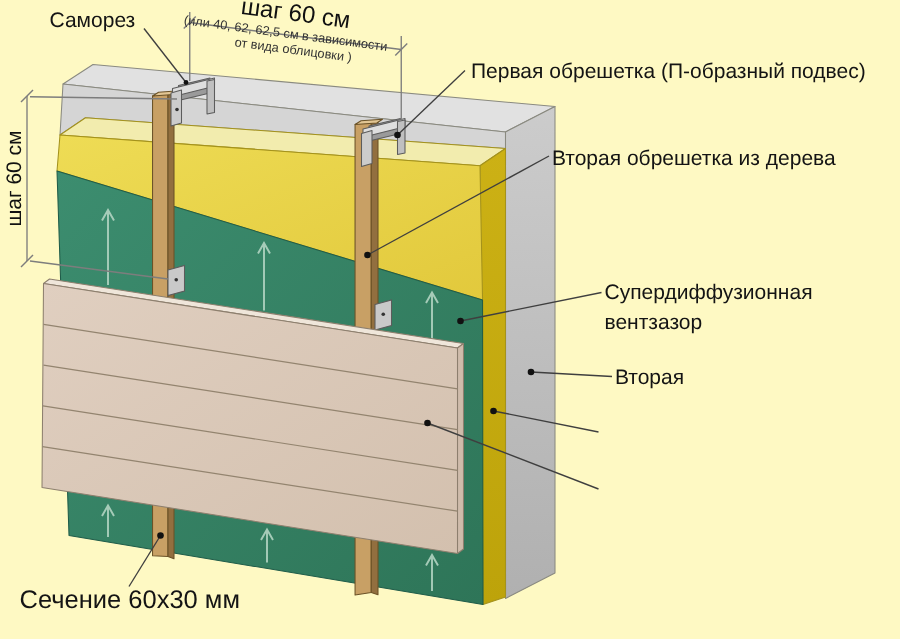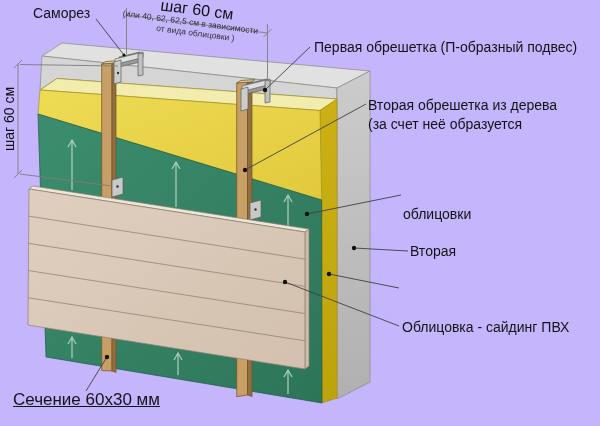--- a/index.html
+++ b/index.html
@@ -1,20 +1,20 @@
 <!DOCTYPE html>
 <html><head>
 <meta charset="utf-8">
 <style>
   html,body{margin:0;padding:0;background:#fff;}
-  #stage{position:relative;width:600px;height:426px;background:#c4b5fd;overflow:hidden;
+  #stage{position:relative;width:600px;height:426px;background:#fef9c3;overflow:hidden;
          font-family:"Liberation Sans", sans-serif;color:#111;}
   #stage svg{position:absolute;left:0;top:0;}
   .lbl{position:absolute;font-size:14px;line-height:15px;white-space:nowrap;color:#141414;}
-  .lbl-big{position:absolute;font-size:17px;line-height:18px;white-space:nowrap;color:#141414;text-decoration:underline;}
+  .lbl-big{position:absolute;font-size:17px;line-height:18px;white-space:nowrap;color:#141414;}
   .lbl-small{position:absolute;font-size:10.5px;line-height:11px;white-space:nowrap;color:#222;}
   .dim-main{position:absolute;left:127px;top:1px;width:140px;text-align:center;
             font-size:16px;transform:rotate(7.5deg);transform-origin:center;white-space:nowrap;}
   .dim-note1{position:absolute;left:113px;top:17px;width:155px;text-align:center;
             font-size:8.5px;transform:rotate(7.5deg);transform-origin:center;white-space:nowrap;color:#333;}
   .dim-note2{position:absolute;left:118px;top:28px;width:155px;text-align:center;
             font-size:8.5px;transform:rotate(7.5deg);transform-origin:center;white-space:nowrap;color:#333;}
   .dim-left{position:absolute;left:-31px;top:111px;width:80px;height:16px;text-align:center;
             font-size:14px;transform:rotate(-90deg);transform-origin:center;white-space:nowrap;}
 </style>
@@ -155,24 +155,23 @@
 
 <div class="dim-main">шаг 60 см</div>
 <div class="dim-note1">(или 40, 62, 62,5 см в зависимости</div>
 <div class="dim-note2">от вида облицовки )</div>
 
 <div class="dim-left">шаг 60 см</div>
 
 <div class="lbl" style="left:368px;top:98px">Вторая обрешетка из дерева</div>
 
 <div class="lbl" style="left:314px;top:40px">Первая обрешетка (П-образный подвес)</div>
-<div class="lbl" style="left:368px;top:117px">(за счет неё образуется</div>
 
-<div class="lbl" style="left:403px;top:207px">облицовки</div>
+<div class="lbl" style="left:403px;top:187px">Супердиффузионная</div>
+<div class="lbl" style="left:403px;top:207px">вентзазор</div>
 
 <div class="lbl" style="left:410px;top:244px">Вторая</div>
 
 
-<div class="lbl" style="left:402px;top:320px">Облицовка - сайдинг ПВХ</div>
 
 <div class="lbl-big" style="left:13px;top:391px">Сечение 60x30 мм</div>
 
 </div>
 
 </body></html>

